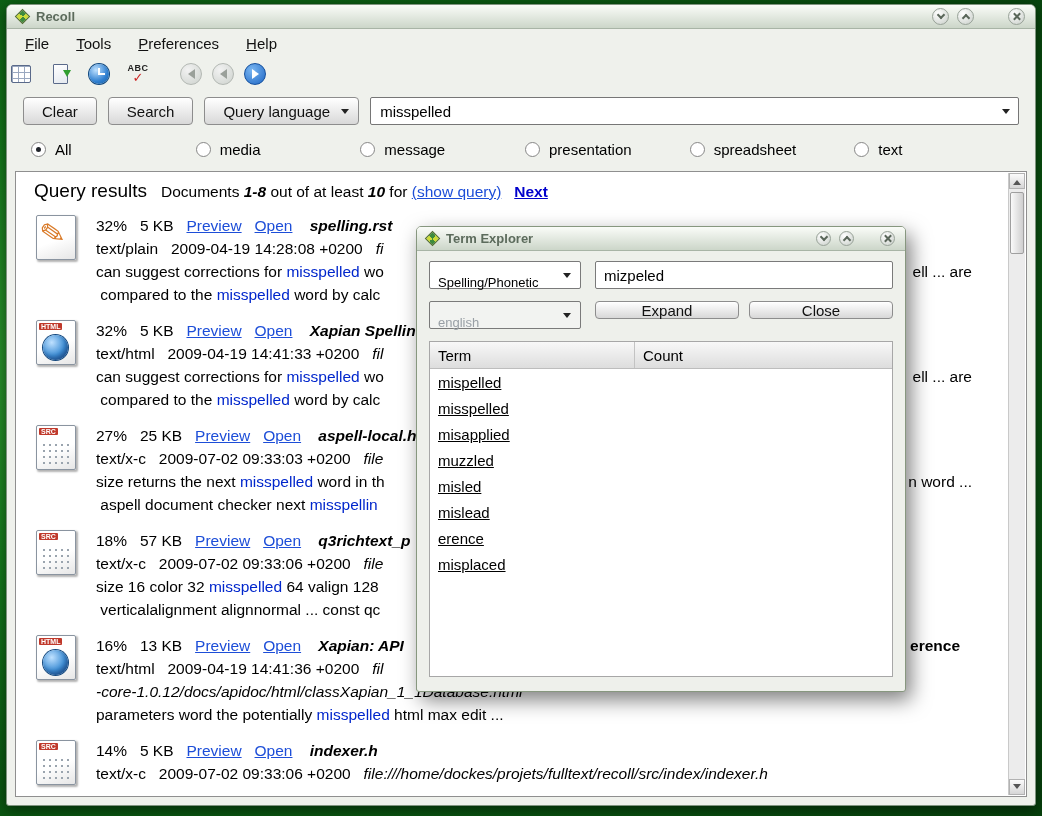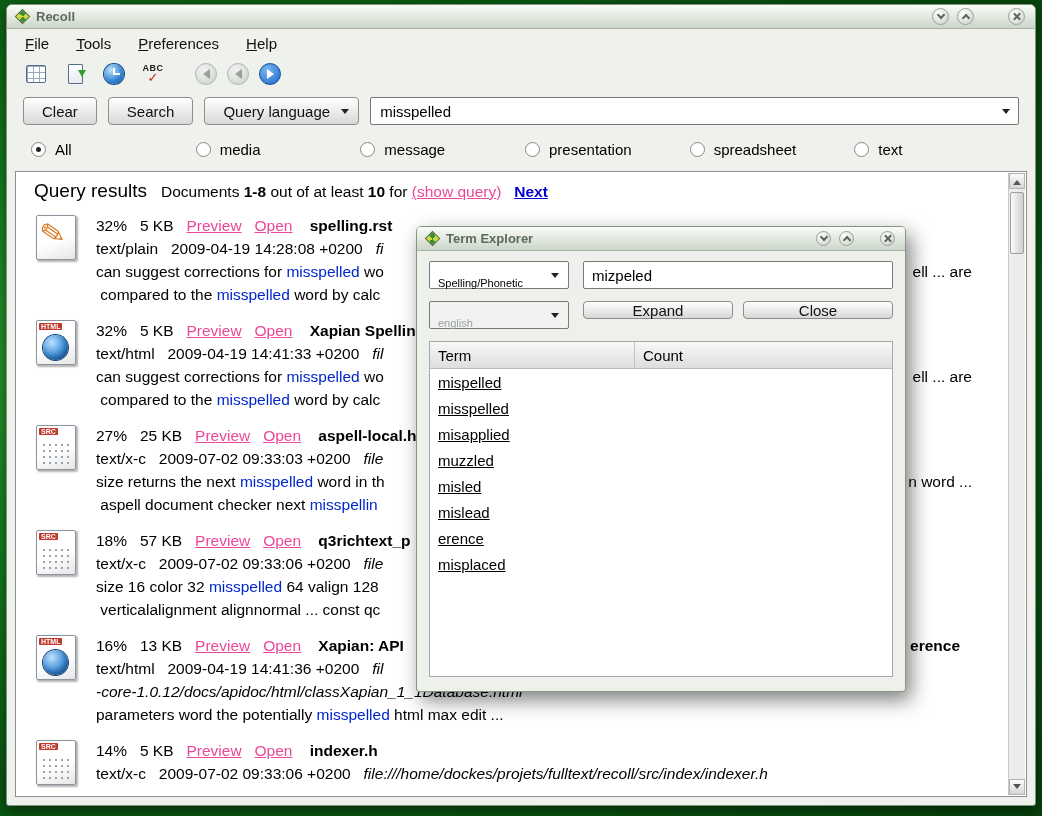--- a/index.html
+++ b/index.html
@@ -36,21 +36,21 @@
   .gl-x { position:relative; width:9px; height:9px; }
   .gl-x::before,.gl-x::after { content:""; position:absolute; left:3.5px; top:0; width:2px; height:9px; background:#5a665a; }
   .gl-x::before { transform:rotate(45deg); } .gl-x::after { transform:rotate(-45deg); }
 
   
   .menubar { height:28px; flex:0 0 28px; display:flex; align-items:center; gap:27px; padding-left:18px; font-size:15px; color:#111; }
   .menu-item { display:inline-block; cursor:pointer; }
   .accel::first-letter { text-decoration:underline; }
 
   
-  .toolbar { height:34px; flex:0 0 34px; display:flex; align-items:center; gap:13px; padding-left:16px; }
+  .toolbar { height:34px; flex:0 0 34px; display:flex; align-items:center; gap:13px; padding-left:1px; }
   .tool { width:26px; height:26px; display:flex; align-items:center; justify-content:center; cursor:pointer; }
   .ticon-table { width:20px; height:18px; border:1px solid #5a6a8a; background-color:#fff;
     background-image:linear-gradient(#9aa8c0 1px,transparent 1px),linear-gradient(90deg,#9aa8c0 1px,transparent 1px);
     background-size:6px 6px; border-radius:2px; }
   .ticon-doc { width:15px; height:20px; border:1px solid #5a6a8a; background:linear-gradient(160deg,#fff,#e4e9ef); position:relative; border-radius:1px; }
   .ticon-doc::after { content:""; position:absolute; right:-4px; bottom:2px; border:4px solid transparent; border-top:7px solid #2f9e2f; }
   .ticon-clock { width:20px; height:20px; border-radius:50%; background:radial-gradient(circle at 35% 30%, #bfe1ff, #2f7fd0 60%, #145a9e); position:relative; box-shadow:0 0 0 1px #11487f; }
   .ticon-clock::before { content:""; position:absolute; left:9px; top:4px; width:2px; height:7px; background:#fff; }
   .ticon-clock::after  { content:""; position:absolute; left:10px; top:9px; width:6px; height:2px; background:#fff; }
   .ticon-abc { display:flex; flex-direction:column; align-items:center; line-height:1; }
@@ -96,23 +96,23 @@
     box-shadow:1.5px 1.5px 2px rgba(0,0,0,.3); }
   .pencil { position:absolute; left:6px; top:2px; font-size:30px; color:#d97a28; transform:rotate(-10deg); }
   .ftag { position:absolute; left:5px; top:4px; font-size:7px; font-weight:bold; color:#fff; background:#c0392b; padding:0 2px; border-radius:1px; }
   .globe { position:absolute; left:9px; top:16px; width:25px; height:25px; border-radius:50%;
     background:radial-gradient(circle at 35% 30%, #bfe1ff, #3f8fd6 55%, #1a5fa8);
     box-shadow:0 0 0 1px #14497f, inset -2px -3px 4px rgba(0,0,40,.3); }
   .dots { position:absolute; left:7px; top:18px; width:30px; height:24px;
     background-image:radial-gradient(circle,#9aa4ae 1px,transparent 1.4px); background-size:6px 6px; }
   .rtext { flex:1; min-width:0; font-size:15.5px; line-height:23px; color:#000; }
   .rline { white-space:pre; position:relative; height:23px; }
-  .sg.b { font-weight:bold; }
+  .sg.b { font-weight:bold;font-style:italic; }
   .sg.i { font-style:italic; }
-  .sg.link { color:#ec4899; text-decoration:underline; cursor:pointer; }
+  .sg.link { color:#1d4ed8; text-decoration:underline; cursor:pointer; }
   .sg.blink { color:#0000cc; text-decoration:underline; font-weight:bold; cursor:pointer; }
   .sg.hl { color:#0026cc; }
   .fragment { position:absolute; right:32px; top:0; }
   .fragment.b { font-weight:bold; right:44px; }
 
   
   .vscroll { position:absolute; top:1px; right:1px; bottom:1px; width:17px; background:#ececec; border-left:1px solid #c9c9c9; }
   .varrow { position:absolute; left:0; width:16px; height:16px; background:linear-gradient(#fbfbfb,#d6d6d6);
     border:1px solid #b2b2b2; display:flex; align-items:center; justify-content:center; cursor:pointer; }
   .varrow.up { top:0; } .varrow.down { bottom:0; }
@@ -123,22 +123,22 @@
 
   
   .dialog { position:absolute; left:416px; top:226px; width:490px; height:466px;
     background:#eef0eb; border:1px solid #87977f; border-radius:5px 5px 3px 3px;
     box-shadow:5px 8px 20px rgba(0,0,0,.5); display:flex; flex-direction:column; }
   .dialog .titlebar { border-radius:4px 4px 0 0; }
   .dialog .wbtn { width:15px; height:15px; }
   .dialog .wbtn.close-gap { margin-left:18px; }
   .dlg-body { flex:1; padding:10px 12px 14px 12px; display:flex; flex-direction:column; gap:12px; min-height:0; }
   .drow { display:flex; gap:14px; flex:0 0 28px; }
-  .sel-box { width:140px; height:28px; position:relative; background:#fff; border:1px solid #7a7a7a; border-radius:2px;
-    display:flex; align-items:center; padding:15px 26px 0 8px; font-size:11px; cursor:pointer; }
+  .sel-box { width:152px; height:28px; position:relative; background:#fff; border:1px solid #7a7a7a; border-radius:2px;
+    display:flex; align-items:center; padding:15px 26px 0 8px; font-size:13px; cursor:pointer; }
   .sel-box.disabled { background:#f2f3f1; color:#9aa0a6; cursor:default; }
   .term-input { flex:1; height:28px; border:1px solid #7a7a7a; border-radius:2px; background:#fff;
     font-size:15px; padding:2px 8px; font-family:inherit; color:#000; }
   .dlg-btns { flex:1; display:flex; gap:10px; }
   .dlg-btn { flex:1; height:18px; justify-content:center; }
   .ttable { flex:1; border:1px solid #a7a7a7; background:#fff; display:flex; flex-direction:column; min-height:0; }
   .thead { display:flex; height:27px; flex:0 0 27px; background:linear-gradient(#f8f8f8,#dddddd);
     border-bottom:1px solid #bdbdbd; font-size:15px; align-items:stretch; color:#000; }
   .th-term { width:205px; padding-left:8px; border-right:1px solid #c3c3c3; display:flex; align-items:center; }
   .th-count { flex:1; padding-left:8px; display:flex; align-items:center; }

